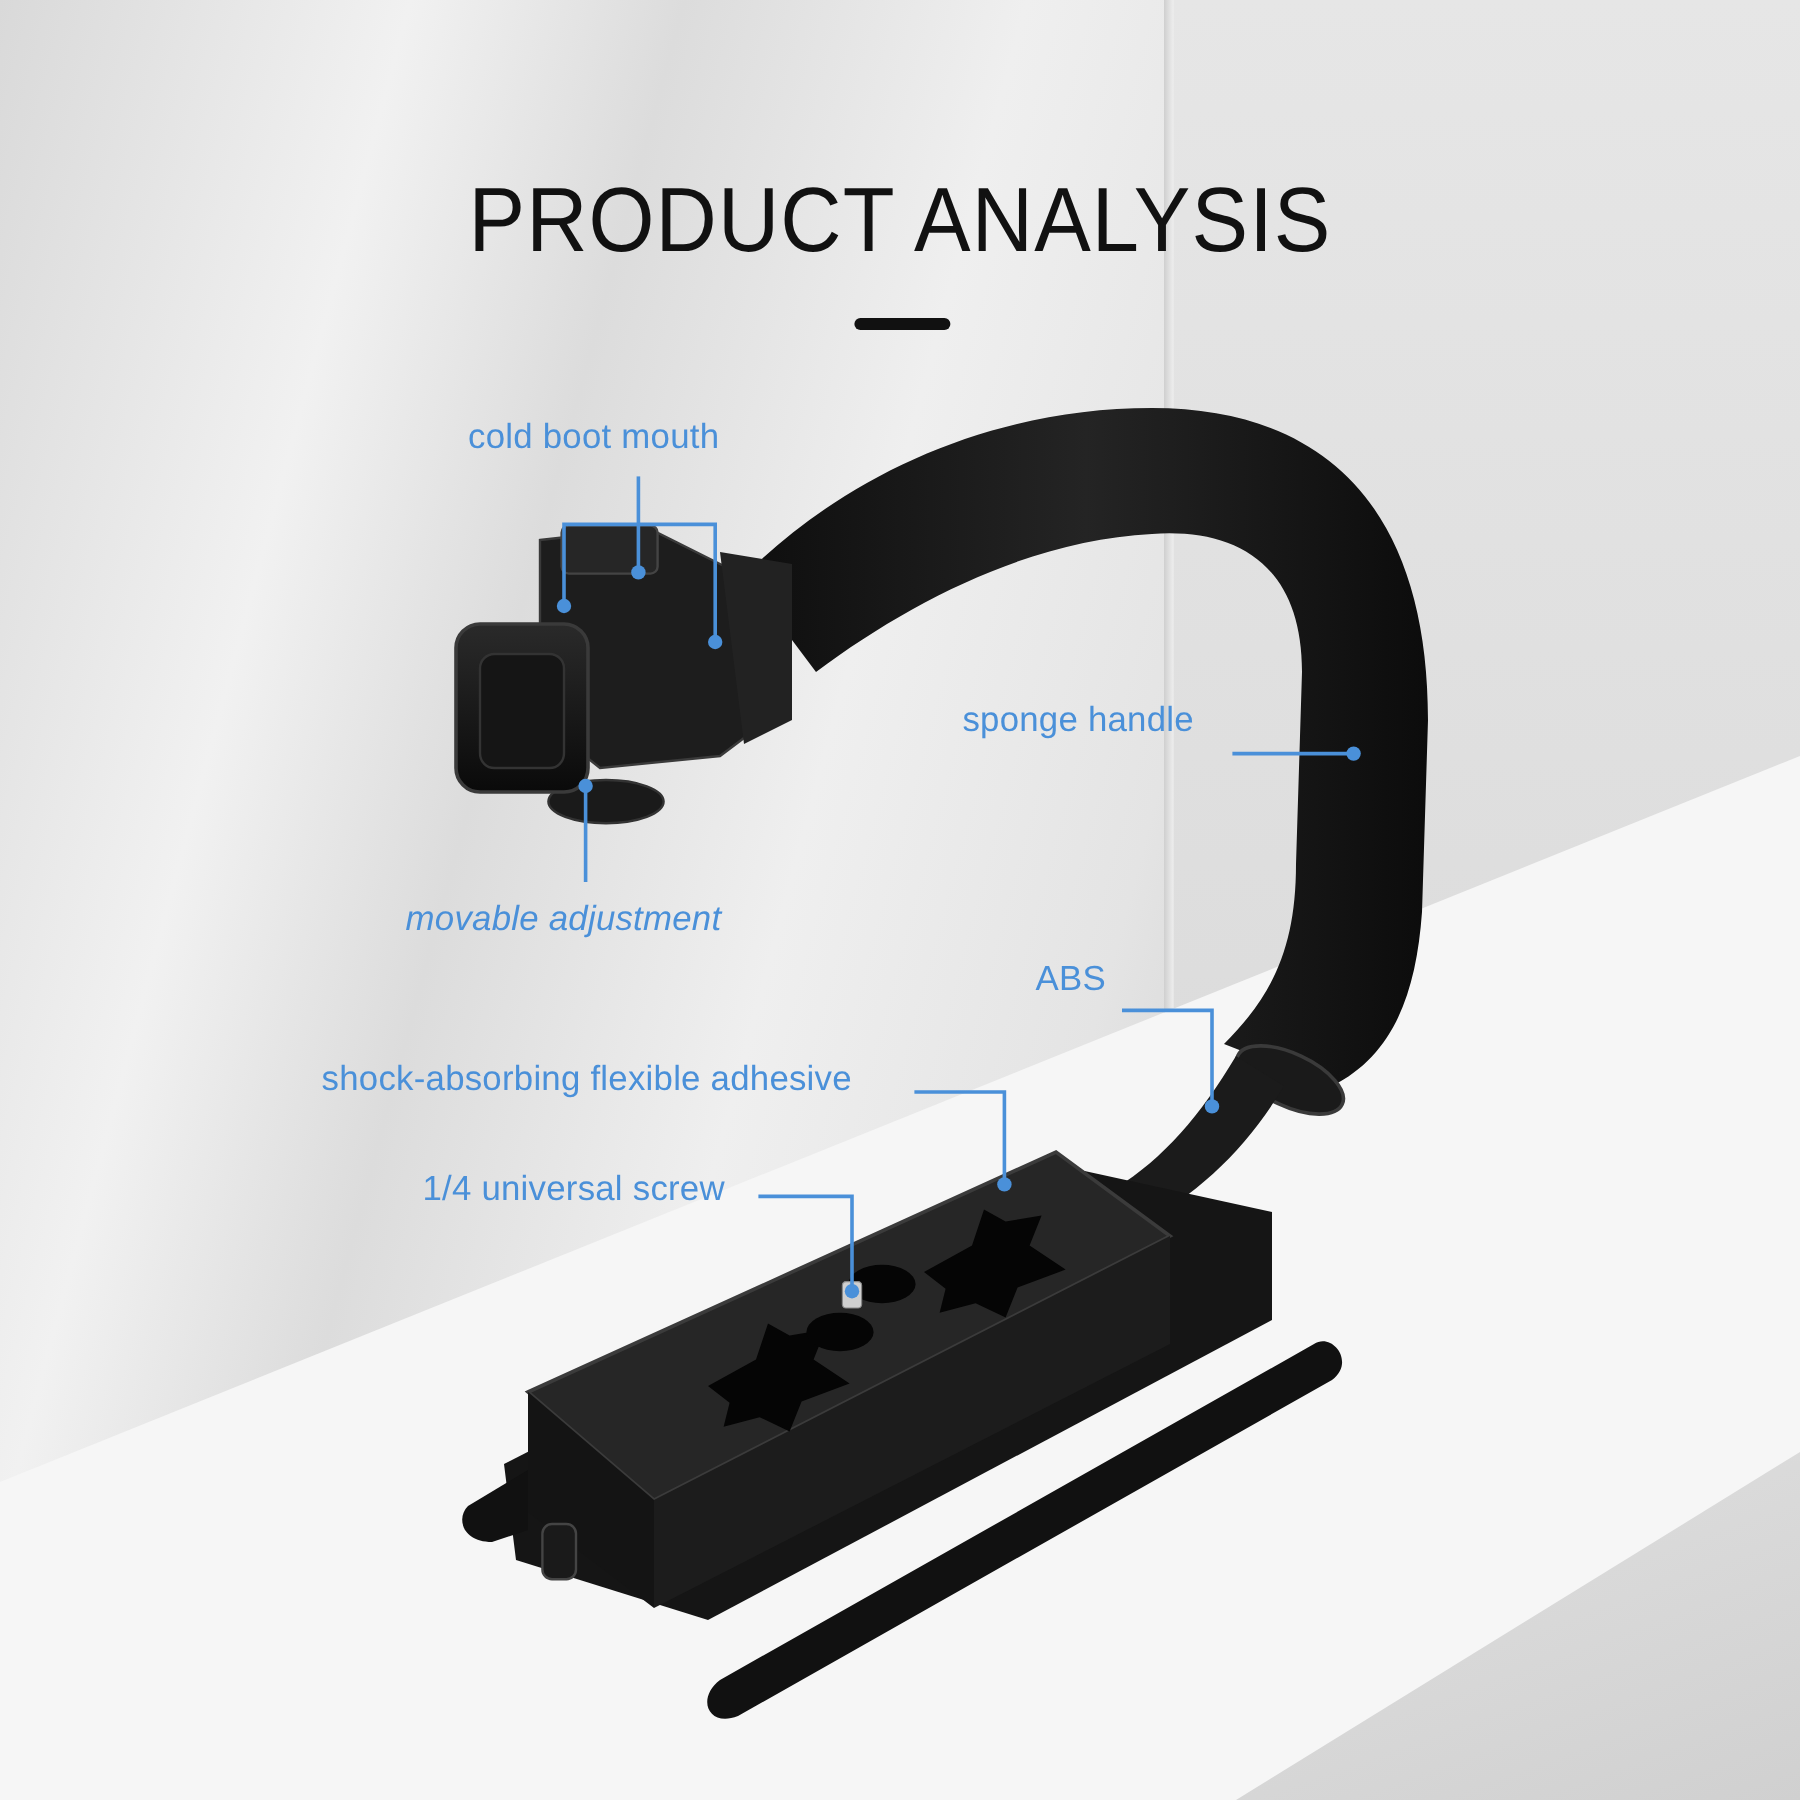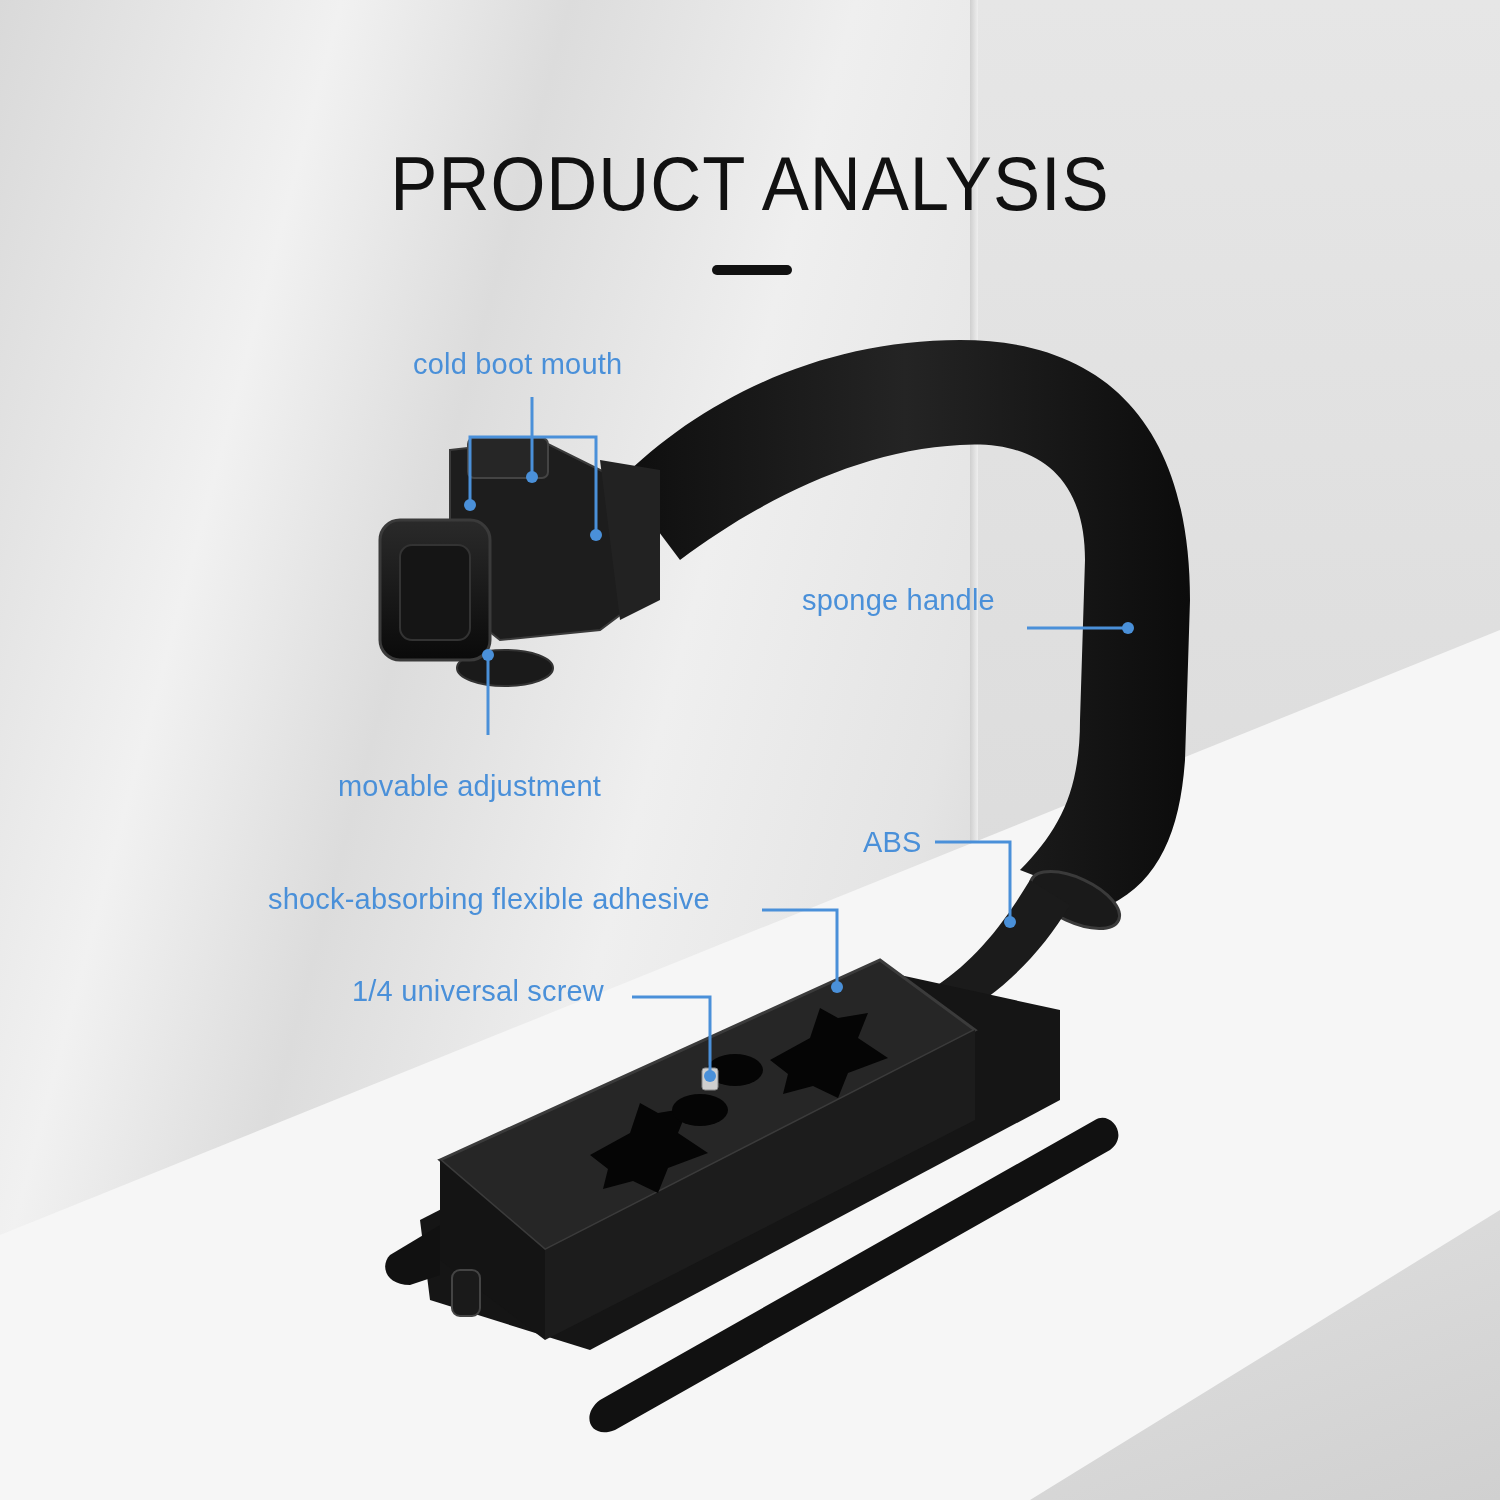--- a/index.html
+++ b/index.html
@@ -130,18 +130,18 @@
     <circle cx="532" cy="477" r="6"></circle>
     <circle cx="596" cy="535" r="6"></circle>
     <circle cx="1128" cy="628" r="6"></circle>
     <circle cx="488" cy="655" r="6"></circle>
     <circle cx="1010" cy="922" r="6"></circle>
     <circle cx="837" cy="987" r="6"></circle>
     <circle cx="710" cy="1076" r="6"></circle>
   </g>
 </svg>
 
-<div class="label" style="left:413px; top:348px;">cold boot mouth</div>
+<div class="label" style="left:390px; top:348px;">cold boot mouth</div>
 <div class="label" style="left:802px; top:584px;">sponge handle</div>
-<div class="label" style="left:338px; top:770px;">movable adjustment</div>
-<div class="label" style="left:863px; top:826px;">ABS</div>
+<div class="label" style="left:338px; top:750px;font-style:italic;">movable adjustment</div>
+<div class="label" style="left:863px; top:800px;">ABS</div>
 <div class="label" style="left:268px; top:883px;">shock-absorbing flexible adhesive</div>
 <div class="label" style="left:352px; top:975px;">1/4 universal screw</div>
 
 </body></html>

